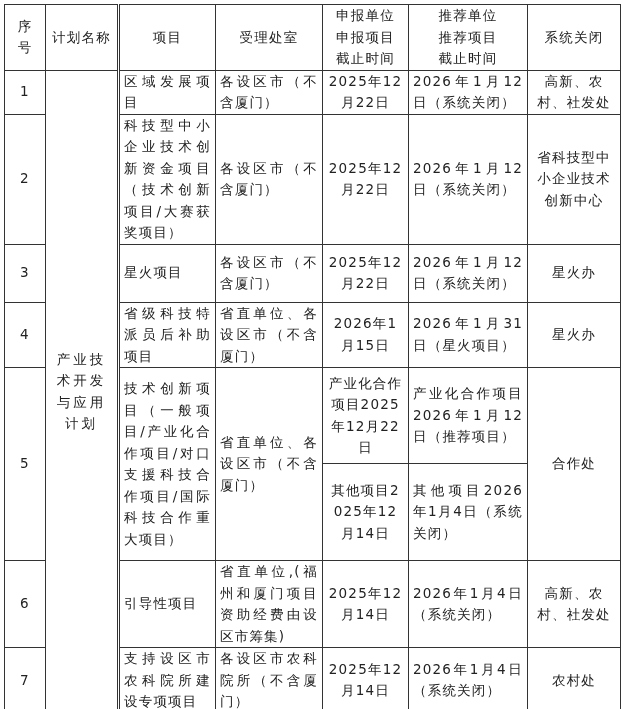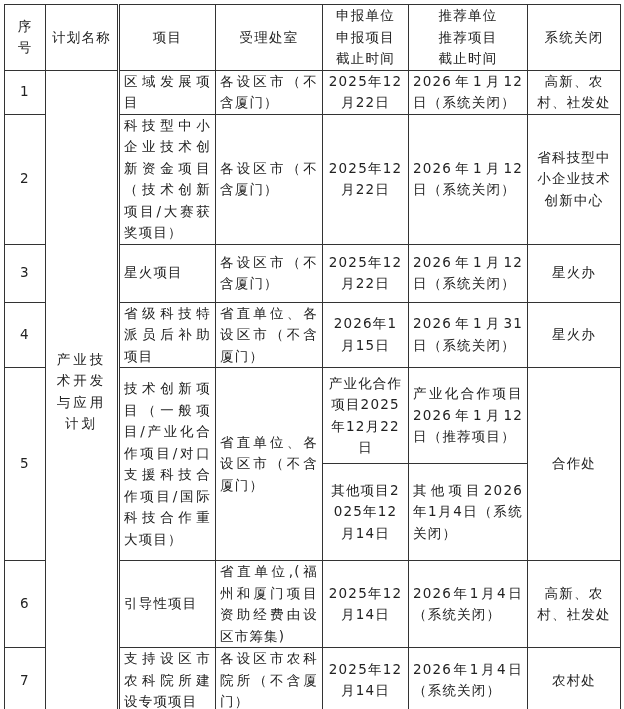--- a/index.html
+++ b/index.html
@@ -67,21 +67,21 @@
     <td class="j">各设区市（不含厦门）</td>
     <td class="c">2025年12月22日</td>
     <td class="j">2026年1月12日（系统关闭）</td>
     <td class="c">星火办</td>
   </tr>
   <tr style="height:64px">
     <td class="c">4</td>
     <td class="j">省级科技特派员后补助项目</td>
     <td class="j">省直单位、各设区市（不含厦门）</td>
     <td class="c">2026年1月15日</td>
-    <td class="j">2026年1月31日（系统关闭）</td>
+    <td class="j">2026年1月31日（星火项目）</td>
     <td class="c">星火办</td>
   </tr>
   <tr style="height:96px">
     <td class="c" rowspan="2">5</td>
     <td class="j" rowspan="2">技术创新项目（一般项目/产业化合作项目/对口支援科技合作项目/国际科技合作重大项目）</td>
     <td class="j" rowspan="2">省直单位、各设区市（不含厦门）</td>
     <td class="c">产业化合作项目2025年12月22日</td>
     <td class="j">产业化合作项目2026年1月12日（推荐项目）</td>
     <td class="c" rowspan="2">合作处</td>
   </tr>

